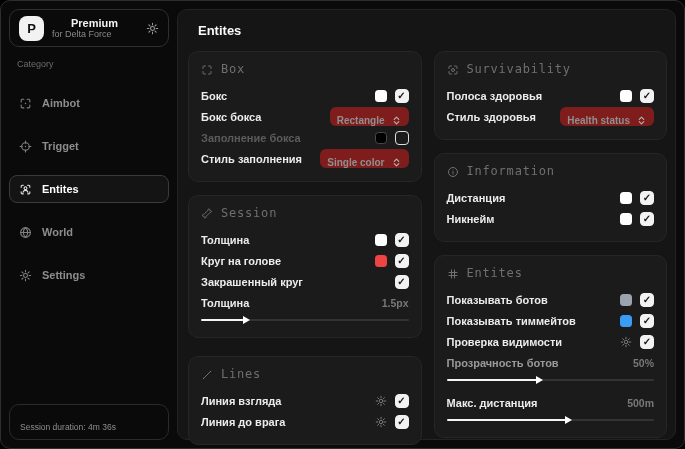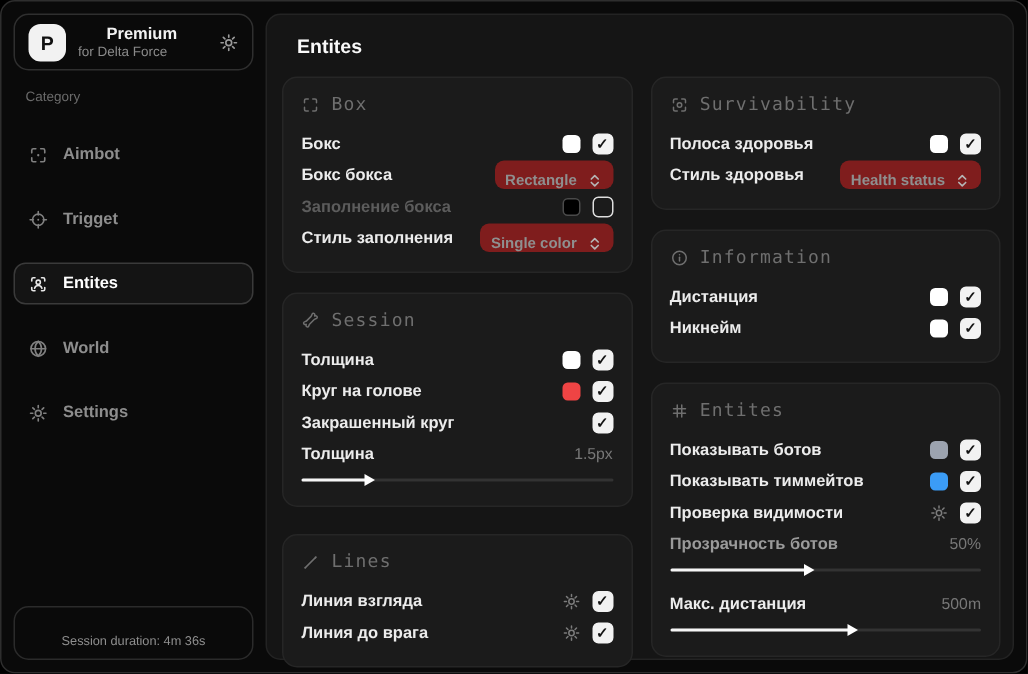--- a/index.html
+++ b/index.html
@@ -20,42 +20,42 @@
   .brand-gear { color:#9a9a9a; display:flex; }
   .cat-label { margin:12px 8px 20px; font-size:9px; color:#6b6b6b; }
   .nav { display:flex; flex-direction:column; gap:15px; }
   .nav-item { display:flex; align-items:center; gap:10px; height:28px; padding:0 9px;
               color:#8d8d8d; font-size:11px; font-weight:600; border:1px solid transparent;
               border-radius:8px; cursor:pointer; }
   .nav-item.active { color:#fff; border-color:#3a3a3a; background:#141414; }
   .nav-item .ni { display:flex; color:inherit; opacity:.9; }
   .session { position:absolute; left:8px; bottom:8px; width:160px; height:36px;
              border:1px solid #2b2b2b; border-radius:10px; display:flex;
-             align-items:flex-end; padding:0 10px 7px;justify-content:center; }
+             align-items:flex-end; padding:0 10px 7px; }
   .session span { font-size:8.5px; color:#8f8f8f; }
 
   
   .main { position:absolute; left:176px; top:8px; right:8px; bottom:8px;
           background:#151515; border:1px solid #232323; border-radius:10px;
           padding:11px 8px 10px 10px; }
   .page-title { font-size:13px; font-weight:bold; color:#fafafa; margin:2px 0 13px 10px; }
   .cols { display:flex; gap:12px; padding:0 0 0 0; }
   .col { display:flex; flex-direction:column; gap:13px; width:236px; }
   .col.left { margin-left:0; }
   .panel { background:#1b1b1b; border:1px solid #262626; border-radius:10px; padding:10px 12px 12px; }
   .panel.gap-top { margin-top:5px; }
   .p-head { display:flex; align-items:flex-end; gap:8px; color:#6f6f6f;
             font-family:"DejaVu Sans Mono", monospace; font-size:12px; letter-spacing:.8px;
             margin-bottom:9px; }
   .p-head .pi { display:flex; }
   .row { display:flex; align-items:center; justify-content:space-between; height:21px; }
   .lbl { font-size:11px; font-weight:600; color:#ececec; }
   .lbl.muted { color:#5c5c5c; }
   .lbl.dim { color:#9a9a9a; }
-  .val { font-size:10.5px; font-weight:400; color:#787878; }
+  .val { font-size:10.5px; font-weight:700; color:#787878; }
   .ctrls { display:flex; align-items:center; gap:8px; }
   .swatch { width:12px; height:12px; border-radius:3.5px; cursor:pointer; }
   .swatch.dark { border:1px solid #4a4a4a; }
   .checkbox { width:14px; height:14px; border-radius:4px; border:1.5px solid #dedede;
               cursor:pointer; display:flex; align-items:center; justify-content:center; }
   .checkbox.on { background:#f2f2f2; border-color:#f2f2f2; }
   .checkbox.on::after { content:"✓"; font-size:10px; font-weight:bold; color:#141414; }
   .gear-btn { color:#7c7c7c; display:flex; cursor:pointer; }
   .dropdown { display:flex; align-items:flex-end; gap:6px; background:#7f1d1d; border-radius:6px;
               height:19px; padding:0 7px; cursor:pointer; }

